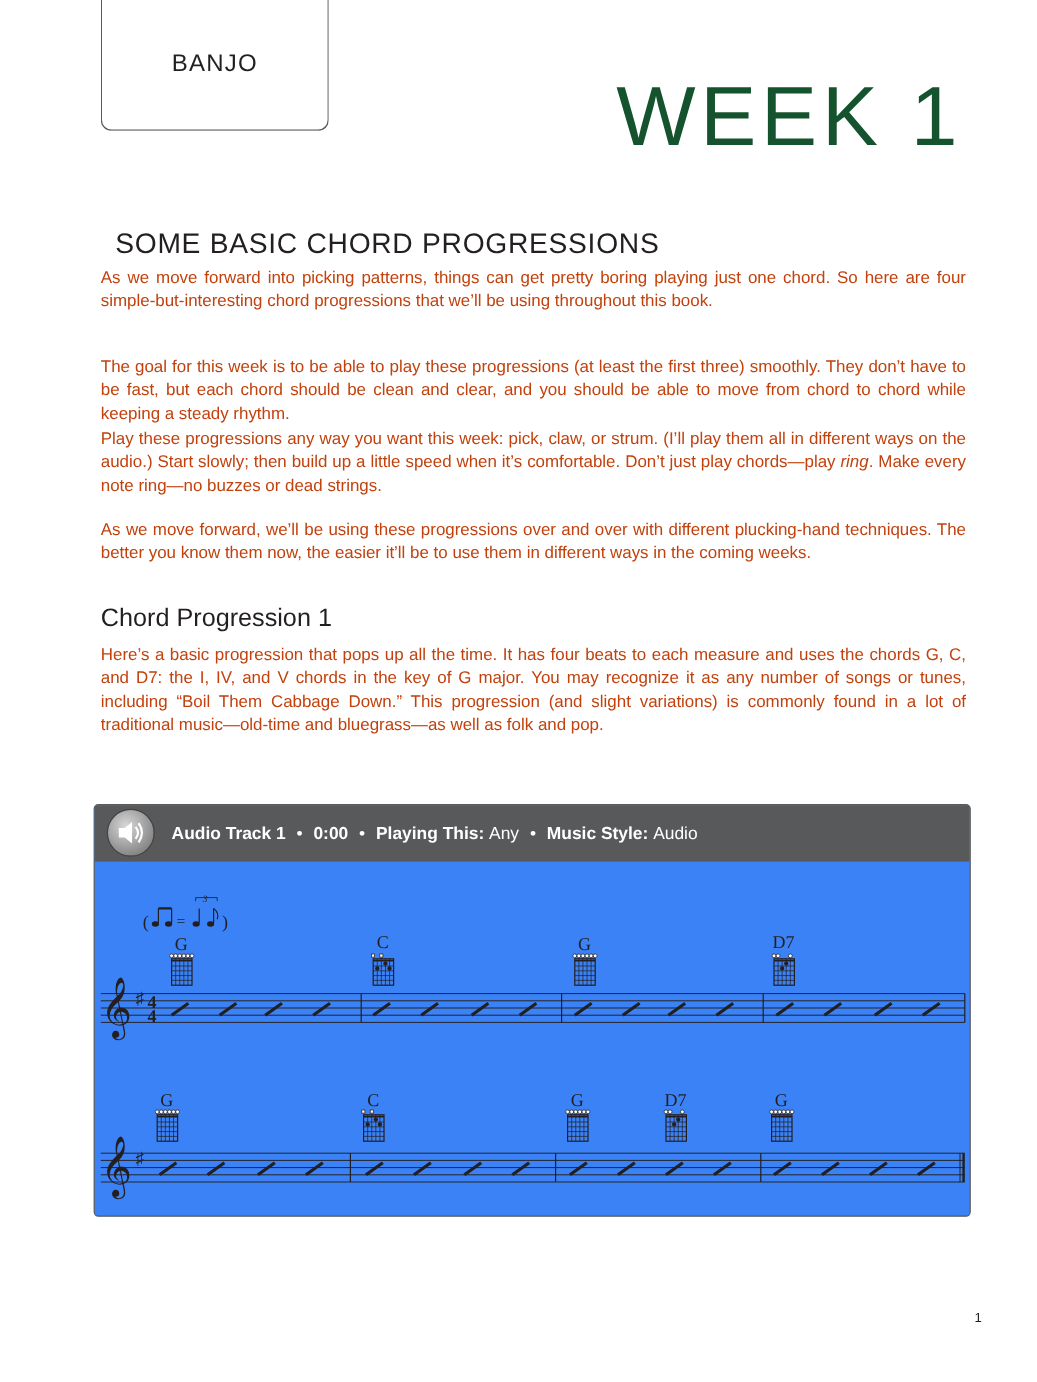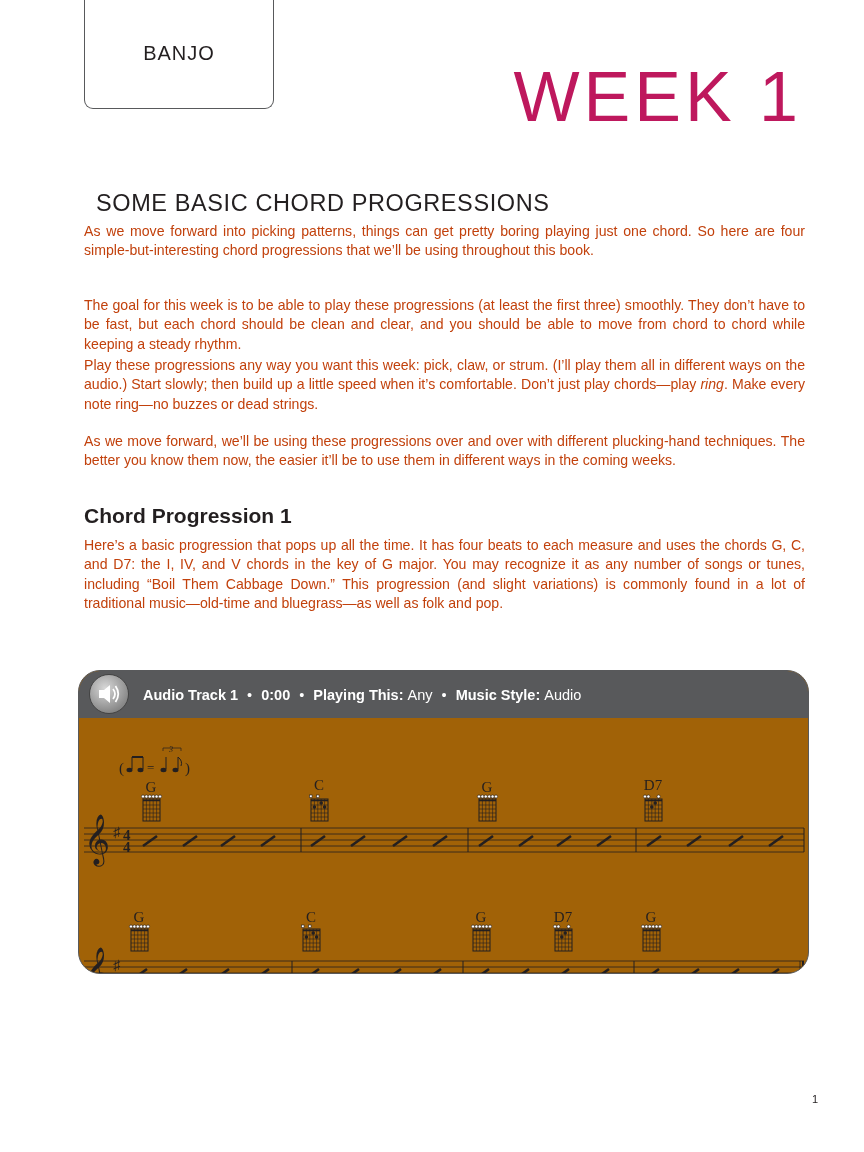--- a/index.html
+++ b/index.html
@@ -1,24 +1,24 @@
 <!DOCTYPE html>
 <html><head>
 <meta charset="utf-8">
 <style>
   html, body { margin:0; padding:0; background:#fff; }
   body { width:864px; height:1152px; position:relative; overflow:hidden; font-family:"Liberation Sans", sans-serif; color:#231f20; }
   .tab { position:absolute; left:84px; top:-2px; width:190px; height:111px; border:1.5px solid #58595b; border-top:none; border-radius:0 0 9px 9px; overflow:hidden; box-sizing:border-box; background:#fff; }
   .tab-top { position:absolute; left:0; right:0; top:0; height:73px; display:flex; align-items:flex-end; justify-content:center; padding-bottom:6px; box-sizing:border-box; font-size:20px; letter-spacing:1px; color:#231f20; }
   .tab-bot { position:absolute; left:0; right:0; top:73px; bottom:0; background:#58595b; color:#fff; display:flex; align-items:center; justify-content:center; font-size:21px; letter-spacing:1px; }
-  .week { position:absolute; right:62px; top:62px; font-size:70px; letter-spacing:4px; font-weight:normal; line-height:1; color:#be185d; }
+  .week { position:absolute; right:62px; top:62px; font-size:70px; letter-spacing:4px; font-weight:normal; line-height:1; color:#14532d; }
   .h1 { position:absolute; left:96px; top:190px; font-size:23.5px; letter-spacing:0.6px; color:#231f20; }
   .para { position:absolute; left:84px; width:721px; font-size:14.1px; line-height:19.3px; text-align:justify; color:#c2410c; margin:0; }
-  .h2 { position:absolute; left:84px; top:504px; font-size:21px; color:#231f20;font-weight:bold; }
-  .card { position:absolute; left:78px; top:670px; width:731px; height:304px; border:1.5px solid #58595b; border-radius:22px; box-sizing:border-box; overflow:hidden; background:#a16207; }
+  .h2 { position:absolute; left:84px; top:504px; font-size:21px; color:#231f20; }
+  .card { position:absolute; left:78px; top:670px; width:731px; height:344px; border:1.5px solid #58595b; border-radius:4px; box-sizing:border-box; overflow:hidden; background:#3b82f6; }
   .card-head { position:absolute; left:0; right:0; top:0; height:47px; background:#58595b; color:#fff; display:flex; align-items:center; }
   .speaker { position:absolute; left:10px; top:3px; width:40px; height:40px; border-radius:50%; background:radial-gradient(circle at 40% 35%, #d8d8d8, #8a8a8a 70%, #6d6e70); border:1px solid #444; box-sizing:border-box; }
   .track { position:absolute; left:64px; top:0; height:47px; display:flex; align-items:center; font-size:14.5px; white-space:nowrap; }
   .track b { font-weight:bold; }
   .track .dot { margin:0 9px; }
   .prog-title { position:absolute; left:0; right:0; top:56px; text-align:center; font-size:18.5px; color:#231f20; }
   svg { position:absolute; left:0; top:0; }
   .pgnum { position:absolute; left:812px; top:1093px; font-size:11px; color:#231f20; }
 </style>
 </head>

